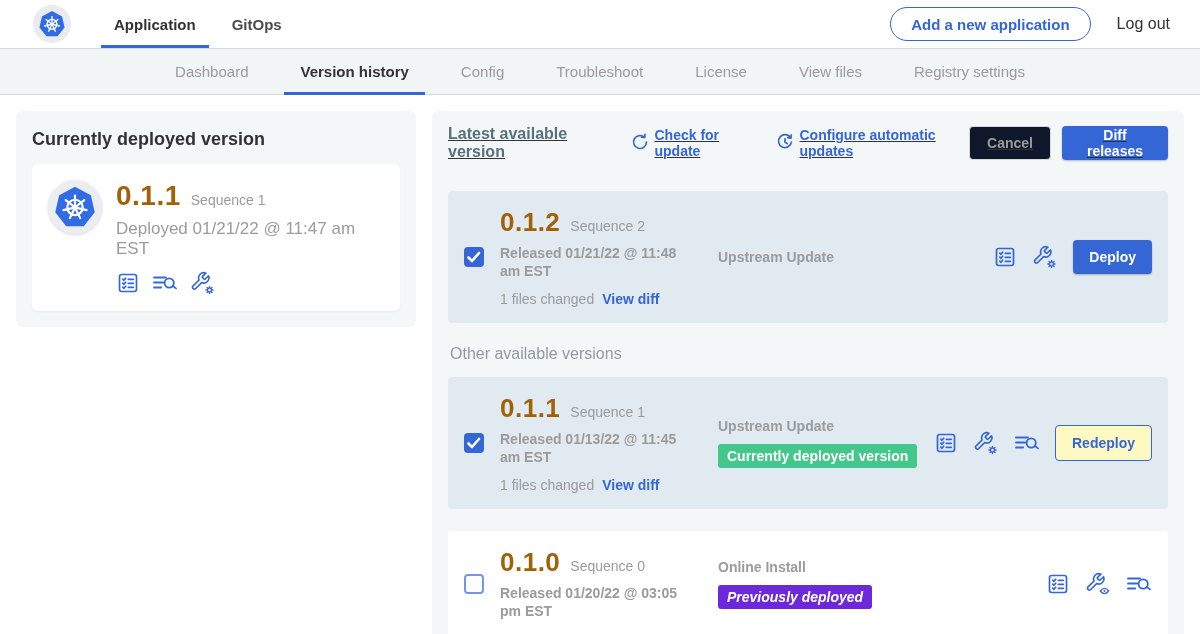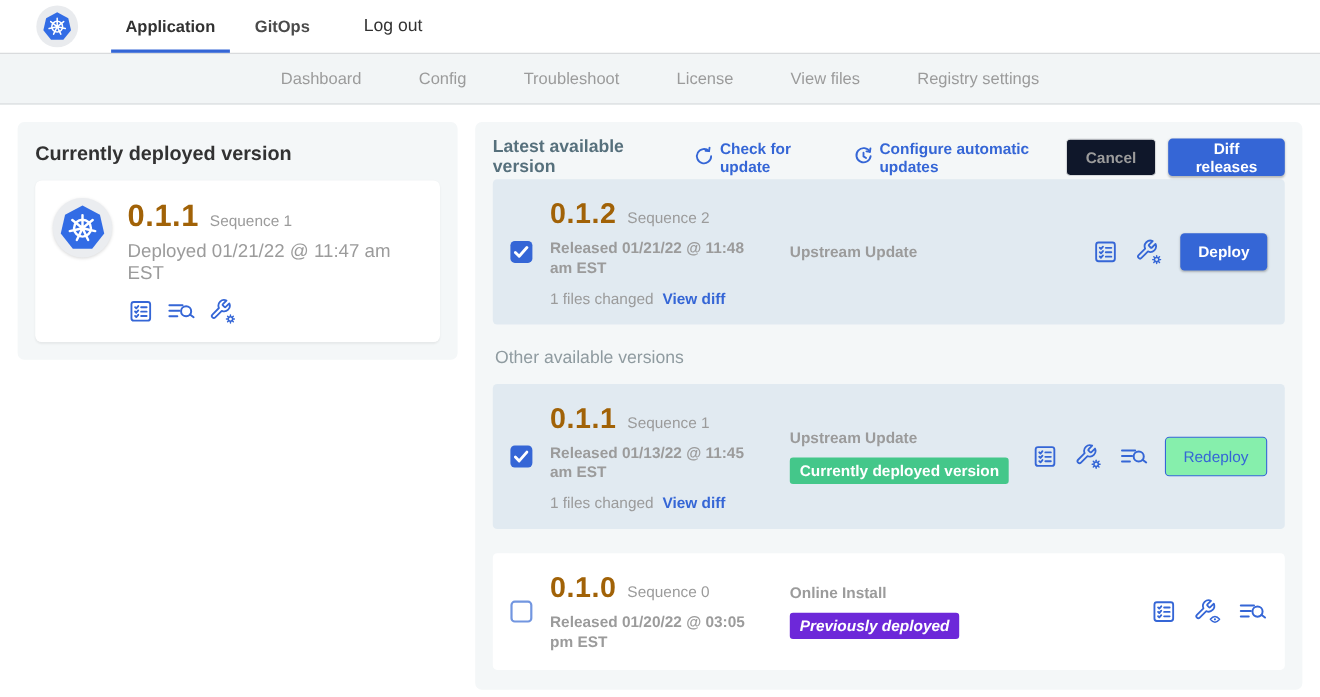--- a/index.html
+++ b/index.html
@@ -34,27 +34,27 @@
   .vline { display:flex; align-items:baseline; }
   .vnum { font-size:28px; font-weight:700; color:#a16207; letter-spacing:.5px; }
   .vnum.small { font-size:26px; }
   .seq { font-size:14px; color:#9b9b9b; margin-left:10px; font-weight:500; }
   .deployed-at { margin-top:7px; font-size:17px; font-weight:500; color:#9b9b9b; }
   .icon-row { display:flex; align-items:center; gap:12px; margin-top:12px; color:#3566d6; }
   .icon-row svg, .actions .ic svg { display:block; }
   .ic { color:#3566d6; cursor:pointer; }
   
   .right-panel { flex:1; background:#f4f7f8; border-radius:6px; padding:14px 16px 18px; min-height:504px; }
-  .latest-header { display:flex; align-items:center; margin-bottom:2px; }
+  .latest-header { display:flex; align-items:center; margin-bottom:30px;text-decoration:underline; }
   .latest-title { font-size:16px; font-weight:700; color:#56707c; }
   .link-btn { display:flex; align-items:center; gap:6px; margin-left:22px; color:#3566d6; font-size:14px; font-weight:700; cursor:pointer; }
   .hdr-spacer { flex:1; }
   .cancel-btn { height:34px; padding:0 17px; background:#0f172a; border:1px solid #d6d9db; border-radius:4px; color:#9b9b9b; font-size:14px; font-weight:700; margin-right:11px; cursor:pointer; }
   .primary-btn { height:34px; padding:0 16px; background:#3566d6; border:none; border-radius:4px; color:#fff; font-size:14px; font-weight:700; box-shadow:0 1px 2px rgba(0,0,0,.25); cursor:pointer; }
-  .outline-btn { height:36px; padding:0 16px; background:#86efac; border:1px solid #3566d6; border-radius:4px; color:#3566d6; font-size:14px; font-weight:400; cursor:pointer; }
+  .outline-btn { height:36px; padding:0 16px; background:#fef9c3; border:1px solid #3566d6; border-radius:4px; color:#3566d6; font-size:14px; font-weight:700; cursor:pointer; }
   .version-row { display:flex; align-items:center; border-radius:4px; padding:16px; }
   .version-row.selected { background:#e1eaf1; }
   .version-row.plain { background:#ffffff; }
   .chk { width:20px; height:20px; border-radius:4px; flex:none; cursor:pointer; position:relative; }
   .chk.checked { background:#3566d6; }
   .chk.checked svg { position:absolute; left:3px; top:4px; }
   .chk.unchecked { background:#fff; border:2px solid #7296e0; }
   .version-meta { width:200px; margin-left:16px; flex:none; }
   .released { margin-top:6px; font-size:14px; font-weight:700; color:#9b9b9b; line-height:1.32; }
   .diff-line { margin-top:10px; font-size:14px; color:#9b9b9b; }
@@ -142,26 +142,30 @@
     <svg viewBox="0 0 100 100">
         <use href="#k8s-logo"></use>
       </svg>
   </div>
   <div class="nav-tab active">
     <span>Application</span>
   </div>
   <div class="nav-tab inactive">
     <span>GitOps</span>
   </div>
+  <button class="add-app-btn">Add a new application</button>
   <span class="logout">Log out</span>
 </header>
 
 <nav class="subnav">
   <div class="subnav-tab">
       <span>Dashboard</span>
+    </div>
+  <div class="subnav-tab active">
+      <span>Version history</span>
     </div>
   <div class="subnav-tab">
       <span>Config</span>
     </div>
   <div class="subnav-tab">
       <span>Troubleshoot</span>
     </div>
   <div class="subnav-tab">
       <span>License</span>
     </div>

